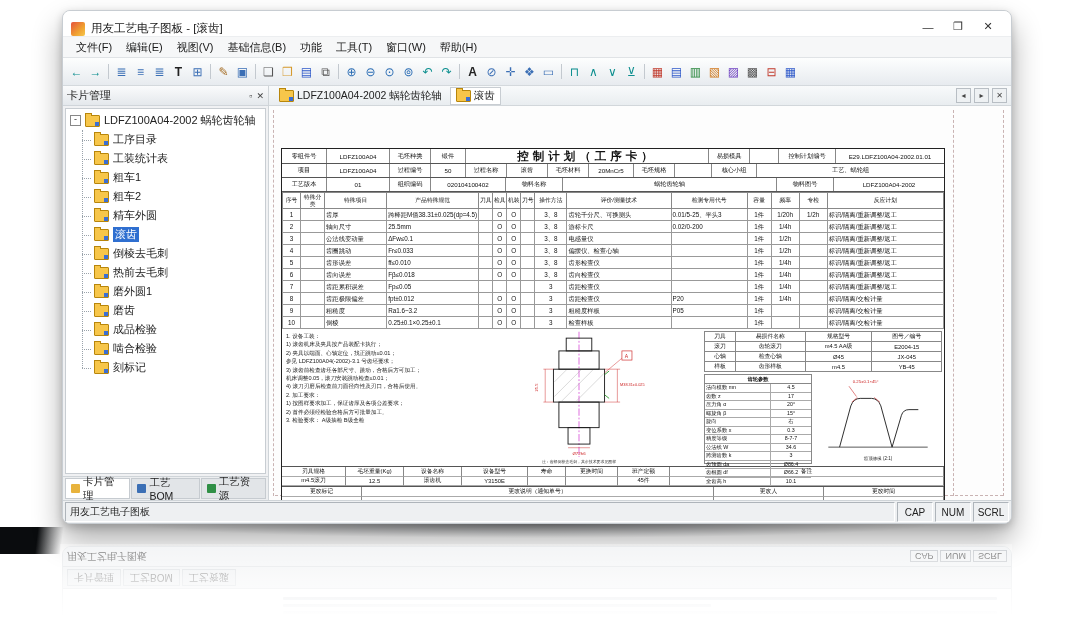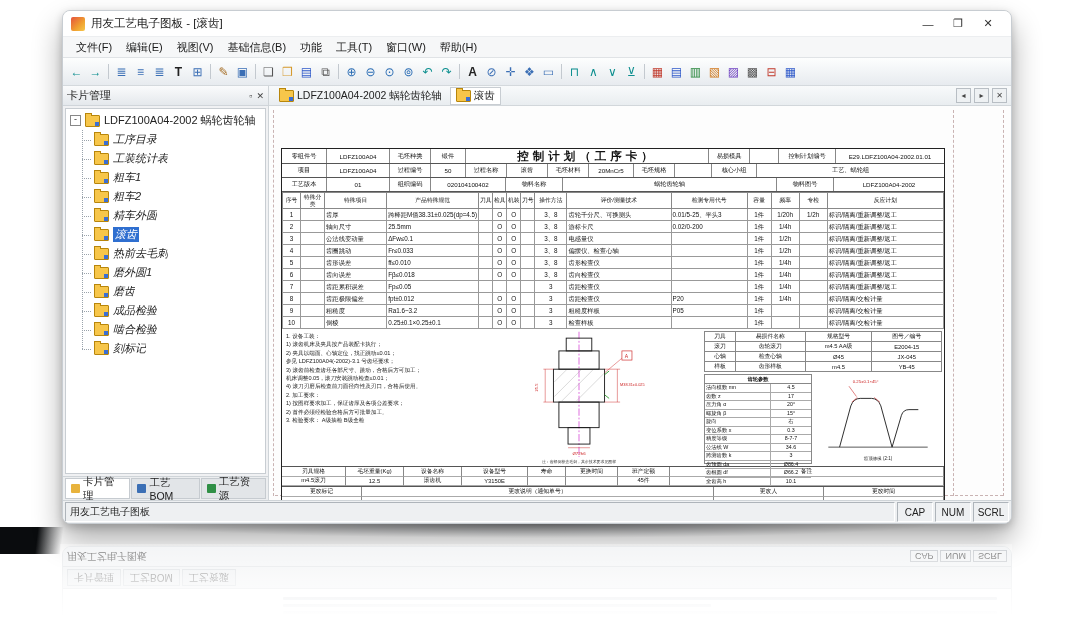--- a/index.html
+++ b/index.html
@@ -11,21 +11,21 @@
   .floor-shadow{position:absolute;left:54px;top:512px;width:964px;height:38px;
     background:radial-gradient(ellipse 60% 55% at 50% 30%, rgba(25,29,35,.45), rgba(25,29,35,0) 70%);}
   .wedge{position:absolute;left:0;top:527px;width:66px;height:27px;
     background:linear-gradient(97deg,#0a0c0e 55%,rgba(10,12,14,0) 92%);}
 
   
   .window{position:absolute;left:62px;top:10px;width:948px;height:512px;background:#f4f4f4;
     border:1px solid #c8cdd2;border-radius:8px;overflow:hidden;display:flex;flex-direction:column;
     box-shadow:0 16px 30px rgba(0,0,0,.33),0 3px 8px rgba(0,0,0,.18);}
 
-  .titlebar{height:25px;background:#fff;display:flex;align-items:center;padding:0 8px;gap:6px;flex:none;}
+  .titlebar{height:25px;background:#fff;display:flex;align-items:flex-end;padding:0 8px;gap:6px;flex:none;}
   .appicon{width:14px;height:14px;border-radius:2px;flex:none;
     background:linear-gradient(135deg,#e5533d 0%,#f0a030 60%,#f6c84c 100%);}
   .title{font-size:11.5px;color:#1a1a1a;}
   .wctrls{margin-left:auto;display:flex;}
   .wbtn{width:30px;height:19px;display:flex;align-items:center;justify-content:center;
     font-size:11px;color:#333;}
   .menubar{height:20px;background:#f6f7f8;border-top:1px solid #eceef0;border-bottom:1px solid #e0e3e6;
     display:flex;align-items:center;padding-left:6px;flex:none;}
   .mitem{font-size:11px;padding:0 7px;color:#1a1a1a;}
   .toolbar{height:27px;background:linear-gradient(#fdfefe,#e7ebef);border-bottom:1px solid #d4d9dd;
@@ -41,21 +41,21 @@
   .sb-head{height:19px;flex:none;display:flex;align-items:center;padding:0 4px;font-size:11px;
     background:linear-gradient(#fafbfc,#e4e8ec);border-bottom:1px solid #d0d5da;}
   .sb-btns{margin-left:auto;display:flex;gap:4px;font-size:9px;color:#444;}
   .tree{flex:1;background:#fff;margin:2px;border:1px solid #c8cdd2;overflow:hidden;
     font-size:11px;padding-top:2px;}
   .tree-root{height:19px;display:flex;align-items:center;gap:4px;padding-left:4px;}
   .expander{width:9px;height:9px;border:1px solid #888;background:#fff;font-size:9px;line-height:7px;
     text-align:center;flex:none;color:#333;}
   .tree-items{position:relative;}
   .tree-items::before{content:"";position:absolute;left:16px;top:0;bottom:9px;border-left:1px dotted #9aa3ab;}
-  .tree-item{height:19px;display:flex;align-items:center;gap:4px;padding-left:28px;position:relative;font-style:italic;}
+  .tree-item{height:19px;display:flex;align-items:center;gap:4px;padding-left:28px;position:relative;}
   .tree-item::before{content:"";position:absolute;left:16px;top:50%;width:9px;border-top:1px dotted #9aa3ab;}
   .folder-icon{width:13px;height:10px;background:#f7c64a;border:1px solid #b8860b;border-radius:1px;
     position:relative;flex:none;}
   .folder-icon::before{content:"";position:absolute;left:-1px;top:-3px;width:5px;height:2px;
     background:#f7c64a;border:1px solid #b8860b;border-bottom:none;}
   .folder-icon::after{content:"";position:absolute;right:0;bottom:0;width:4px;height:4px;background:#3b6fd4;}
   .tree-label{white-space:nowrap;overflow:hidden;}
   .tree-item[data-sel="true"] .tree-label{background:#2f6fd0;color:#fff;padding:0 2px;}
   .sb-tabs{height:21px;flex:none;display:flex;align-items:stretch;background:#eceef0;
     border-top:1px solid #cfd4d8;padding:1px 2px;gap:1px;}
@@ -273,20 +273,24 @@
               <div class="tree-item" data-name="sidebar-item" data-sel="false">
                 <span class="folder-icon" data-name="card-icon"></span>
                 <span class="tree-label" data-name="sidebar-item-label">精车外圆</span>
               </div>
 
               <div class="tree-item" data-name="sidebar-item" data-sel="true">
                 <span class="folder-icon" data-name="card-icon"></span>
                 <span class="tree-label" data-name="sidebar-item-label">滚齿</span>
               </div>
 
+              <div class="tree-item" data-name="sidebar-item" data-sel="false">
+                <span class="folder-icon" data-name="card-icon"></span>
+                <span class="tree-label" data-name="sidebar-item-label">倒棱去毛刺</span>
+              </div>
 
 
               <div class="tree-item" data-name="sidebar-item" data-sel="false">
                 <span class="folder-icon" data-name="card-icon"></span>
                 <span class="tree-label" data-name="sidebar-item-label">热前去毛刺</span>
               </div>
 
 
               <div class="tree-item" data-name="sidebar-item" data-sel="false">
                 <span class="folder-icon" data-name="card-icon"></span>

